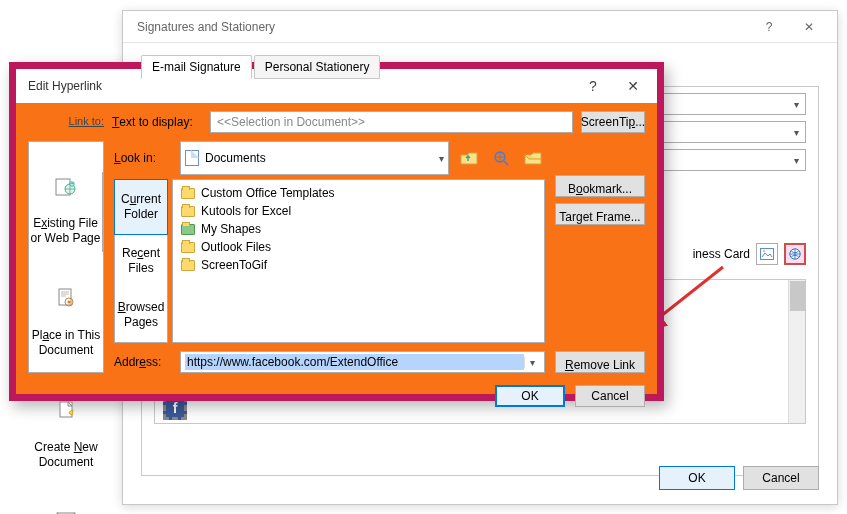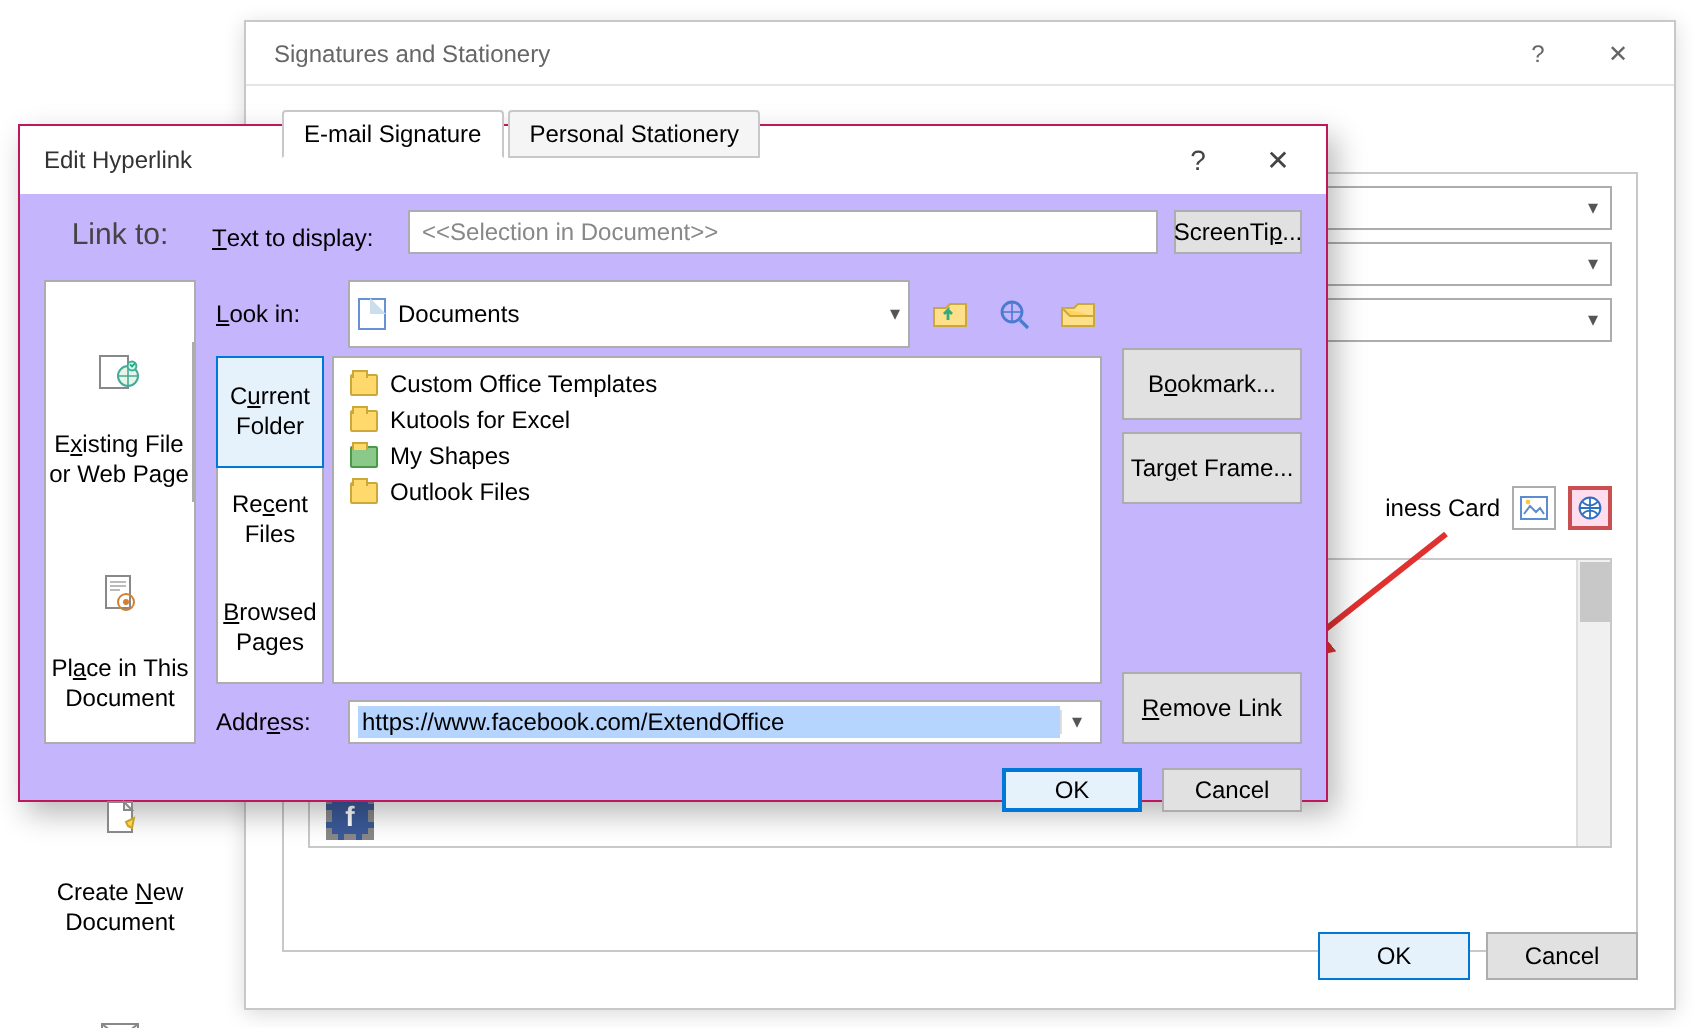--- a/index.html
+++ b/index.html
@@ -21,53 +21,53 @@
 .bg-iconbtn.sel { border: 2px solid #c85050; background: #fde; }
 .bg-editarea { border: 1px solid #c8c8c8; margin-top: 10px; height: 145px; background: #fff; position: relative; overflow: auto; }
 .bg-scroll { position: absolute; right: 0; top: 0; bottom: 0; width: 17px; background: #f0f0f0; border-left: 1px solid #ddd; }
 .bg-scrollthumb { width: 15px; height: 30px; background: #c8c8c8; margin: 1px auto 0; }
 .fb-icon { position: absolute; left: 8px; top: 116px; width: 24px; height: 24px; background: #3b5998; border: 3px dashed #888; display: flex; align-items: center; justify-content: center; color: #fff; font-weight: bold; font-size: 14px; }
 .bg-footer { position: absolute; right: 18px; bottom: 14px; display: flex; gap: 8px; }
 .bg-footbtn { width: 76px; height: 24px; border: 1px solid #adadad; background: #e1e1e1; cursor: pointer; display: flex; align-items: center; justify-content: center; }
 .bg-footbtn.primary { border: 1px solid #0078d7; background: #e5f1fb; }
 
 
-.fg-dialog { position: absolute; left: 9px; top: 62px; width: 655px; height: 339px; background: #c4b5fd; border: 1px solid #be185d; box-shadow: 4px 6px 14px rgba(0,0,0,0.28); }
+.fg-dialog { position: absolute; left: 9px; top: 62px; width: 655px; height: 339px; background: #f97316; border: 7px solid #be185d; box-shadow: 4px 6px 14px rgba(0,0,0,0.28); }
 .fg-titlebar { height: 34px; display: flex; align-items: center; padding: 0 4px 0 12px; background: #fff; }
 .fg-title { flex: 1; color: #333; }
 .fg-titlebtn { width: 40px; height: 30px; display: flex; align-items: center; justify-content: center; color: #444; cursor: pointer; font-size: 14px; }
 .fg-body { padding: 8px 12px 10px 12px; position: relative; }
 
 .fg-top { display: flex; gap: 8px; margin-bottom: 8px; }
 .fg-leftcol { width: 76px; }
 .fg-midlabel { width: 90px; display: flex; align-items: center; }
 .fg-display { flex: 1; height: 22px; background: #fff; border: 1px solid #adadad; padding: 0 6px; display: flex; align-items: center; color: #888; }
 .fg-screentip { width: 64px; height: 22px; border: 1px solid #adadad; background: #e1e1e1; display: flex; align-items: center; justify-content: center; cursor: pointer; }
 
 .fg-main { display: flex; gap: 10px; }
 .fg-nav { width: 76px; border: 1px solid #adadad; background: #fff; display: flex; flex-direction: column; }
-.fg-navhead { text-align: center; font-size: 15px; padding: 2px 0 6px; color: #444; }
+.fg-navhead { text-align: right; font-size: 11px; padding: 2px 0 6px; color: #444; text-decoration: underline; }
 .fg-navitem { flex: 1; display: flex; flex-direction: column; align-items: center; justify-content: center; padding: 6px 2px; cursor: pointer; text-align: center; line-height: 1.25; gap: 20px; margin-top: 30px; }
 .fg-navitem.sel { background: #fff; border-right: 1px solid #adadad; }
 
 .fg-center { flex: 1; display: flex; flex-direction: column; border-radius: 19px; }
 .fg-lookrow { display: flex; gap: 8px; align-items: center; margin-bottom: 4px; }
 .fg-lookdd { flex: 1; height: 24px; border: 1px solid #adadad; background: #fff; display: flex; align-items: center; padding: 16px 4px; gap: 6px; }
 .fg-lookdd .arrow { margin-left: auto; font-size: 10px; color: #555; }
 .fg-toolicon { width: 24px; height: 24px; border: 1px solid transparent; display: flex; align-items: center; justify-content: center; cursor: pointer; }
 
 .fg-filerow { display: flex; gap: 4px; flex: 1; }
 .fg-browse { width: 54px; border: 1px solid #adadad; background: #fff; display: flex; flex-direction: column; }
 .fg-browseitem { flex: 1; display: flex; align-items: center; justify-content: center; text-align: center; font-size: 11px; line-height: 1.25; cursor: pointer; }
 .fg-browseitem.sel { background: #e5f1fb; border: 1px solid #0078d7; margin: -1px; z-index: 2; }
 .fg-filelist { flex: 1; border: 1px solid #adadad; background: #fff; padding: 4px; }
 .fg-fileitem { display: flex; align-items: center; gap: 6px; height: 18px; padding-left: 4px; cursor: pointer; }
 
 .fg-right { width: 90px; display: flex; flex-direction: column; gap: 6px; }
-.fg-rightbtn { height: 36px; border: 1px solid #adadad; background: #e1e1e1; display: flex; align-items: center; justify-content: center; cursor: pointer; }
+.fg-rightbtn { height: 22px; border: 1px solid #adadad; background: #e1e1e1; display: flex; align-items: flex-end; justify-content: center; cursor: pointer; }
 
 .fg-addrrow { display: flex; gap: 8px; align-items: center; margin-top: 8px; }
 .fg-addr { flex: 1; height: 22px; border: 1px solid #adadad; background: #fff; display: flex; align-items: center; padding: 0 4px; }
 .fg-addr input { border: none; flex: 1; outline: none; background: #b5d5ff; color: #000; padding: 1px 2px; font-size: 12px;}
 .fg-addr .arrow { width: 16px; text-align: center; font-size: 10px; color: #555; border-left: 1px solid #ddd; }
 
 .fg-footer { display: flex; justify-content: flex-end; gap: 10px; margin-top: 12px; }
 .fg-footbtn { width: 70px; height: 22px; border: 1px solid #adadad; background: #e1e1e1; cursor: pointer; display: flex; align-items: center; justify-content: center; }
 .fg-footbtn.primary { border: 2px solid #0078d7; background: #e5f1fb; }
 
@@ -264,20 +264,24 @@
                 <span>Kutools for Excel</span>
               </div>
             <div class="fg-fileitem">
                 <span class="folder-i" style="background:#8bc98b;border-color:#4a9a4a"></span>
                 <span>My Shapes</span>
               </div>
             <div class="fg-fileitem">
                 <span class="folder-i"></span>
                 <span>Outlook Files</span>
               </div>
+            <div class="fg-fileitem">
+                <span class="folder-i"></span>
+                <span>ScreenToGif</span>
+              </div>
           </div>
         </div>
 
         <div class="fg-addrrow">
           <div style="width:58px">Addr<span class="u">e</span>ss:</div>
           <div class="fg-addr">
             <input type="text" value="https://www.facebook.com/ExtendOffice" style="">
             <span class="arrow">▾</span>
           </div>
         </div>

